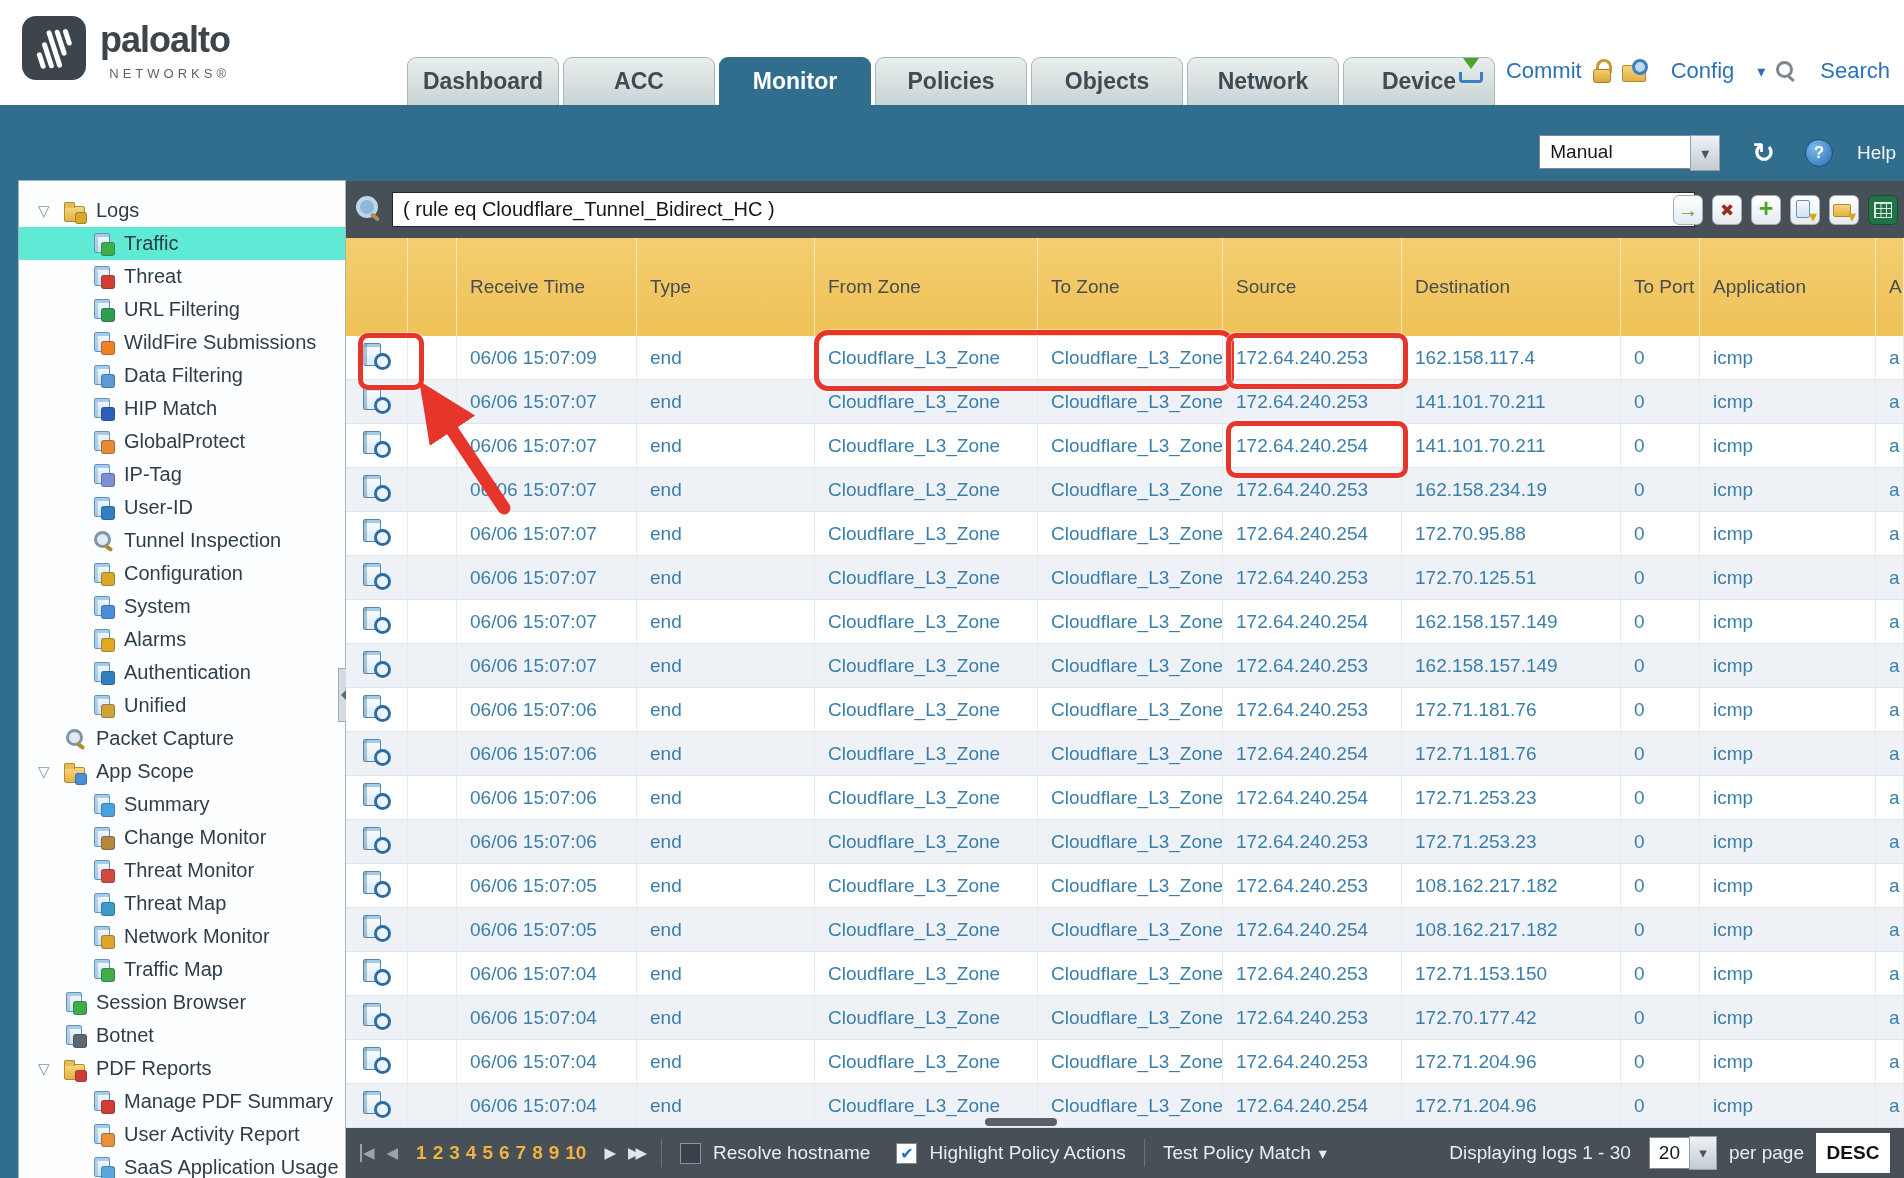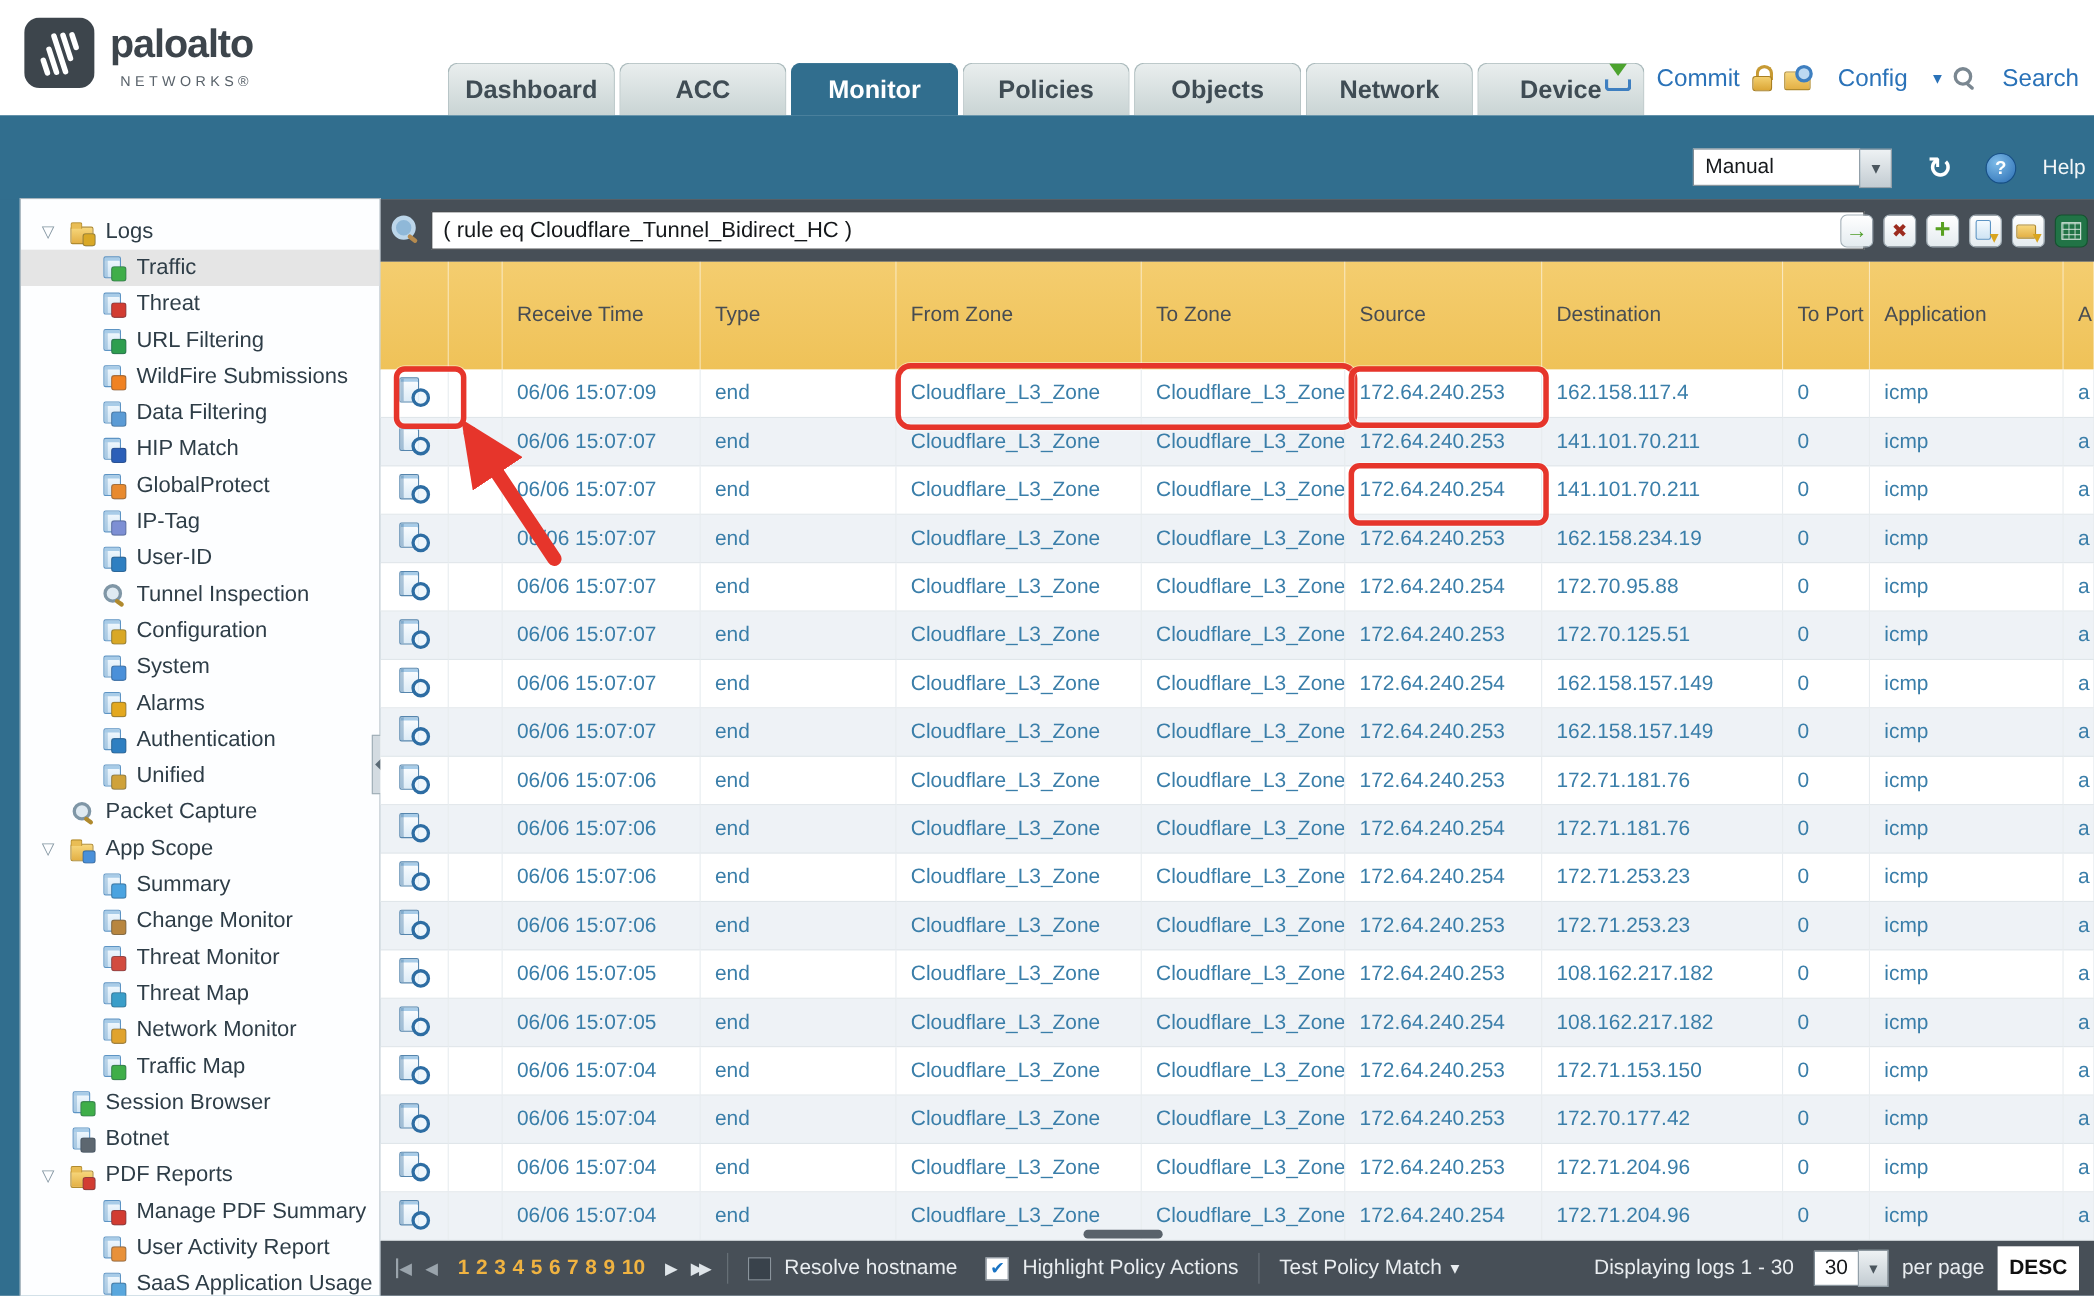--- a/index.html
+++ b/index.html
@@ -57,21 +57,21 @@
   .ic-help::before{content:"?";}
   .help-label{color:#f2f6f8;font-size:19px;}
 
   
   .sidebar{position:absolute;left:18px;top:180px;width:326px;height:998px;background:#fdfeff;
     border:1px solid #a6b4bd;overflow:hidden;}
   .tree{padding-top:13px;}
   .titem{position:relative;height:33px;display:flex;align-items:center;gap:9px;font-size:20px;color:#2e3d47;white-space:nowrap;}
   .titem.lvl0{padding-left:44px;}
   .titem.lvl1{padding-left:72px;}
-  .titem.sel{background:#e5e5e5;}
+  .titem.sel{background:#5eead4;}
   .exp{position:absolute;left:19px;top:50%;transform:translateY(-52%);font-size:15px;color:#8496a2;}
   .exp::before{content:"▽";}
   .ti{position:relative;width:24px;height:24px;flex:0 0 auto;}
   .ti.doc::before{content:"";position:absolute;left:3px;top:1px;width:14px;height:18px;border:1px solid #5d94c4;border-radius:2px;
     background:linear-gradient(#f4fafe,#cfe4f4);box-shadow:inset 0 3px 0 #a8cce8, inset 3px 0 0 rgba(93,148,196,.35);}
   .ti.folder::before{content:"";position:absolute;left:1px;top:7px;width:19px;height:14px;background:linear-gradient(#f7d77c,#e3b045);border:1px solid #b08a2e;border-radius:2px;}
   .ti.folder::after{content:"";position:absolute;left:1px;top:3px;width:9px;height:5px;background:#e9bd55;border:1px solid #b08a2e;border-bottom:none;border-radius:2px 2px 0 0;}
   .ti.mag::before{content:"";position:absolute;left:3px;top:2px;width:11px;height:11px;border:3px solid #7f96a6;border-radius:50%;background:#dfeaf2;}
   .ti.mag::after{content:"";position:absolute;right:2px;bottom:3px;width:9px;height:4px;background:#b08a2e;transform:rotate(35deg);border-radius:2px;}
   .ti .dot{position:absolute;right:0;bottom:0;width:12px;height:12px;border-radius:3px;border:1px solid rgba(40,60,80,.35);}
@@ -691,21 +691,21 @@
     <span>Highlight Policy Actions</span>
     <span class="fdiv"></span>
     <div class="tpm">
       <span>Test Policy Match</span>
       <span class="caret"></span>
     </div>
     <span class="f-spacer"></span>
     <span>Displaying logs 1 - 30</span>
     <div style="display:flex;align-items:center;margin-left:6px;">
       <div class="mini-select">
-        <span>30</span>
+        <span>20</span>
       </div>
       <div class="mini-btn"></div>
     </div>
     <span>per page</span>
     <div class="desc-box">
       <span>DESC</span>
     </div>
   </div>
 </div>
 

